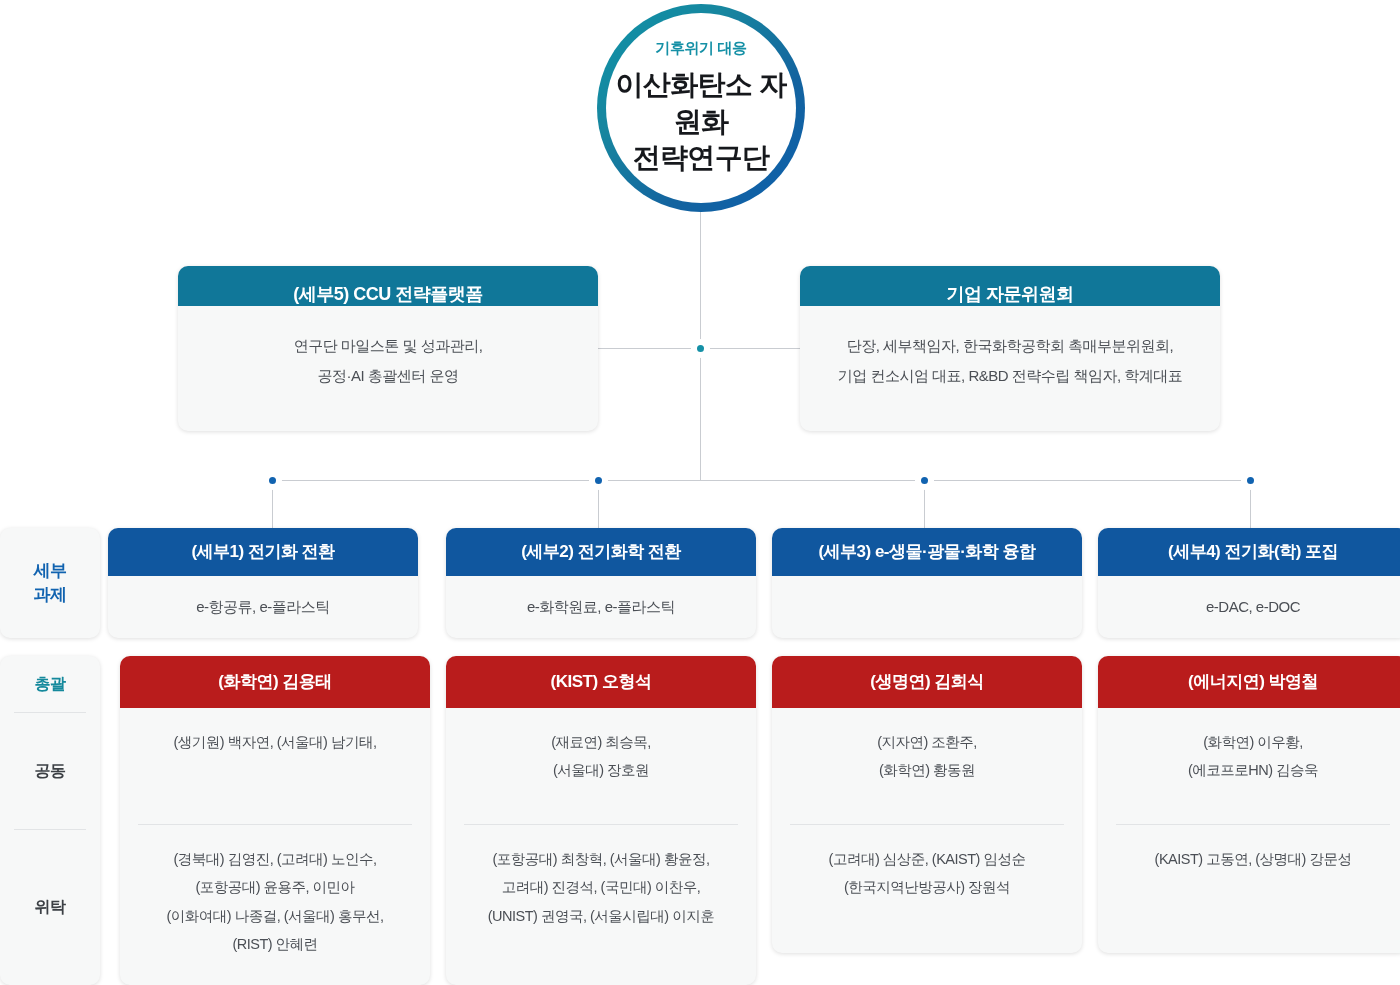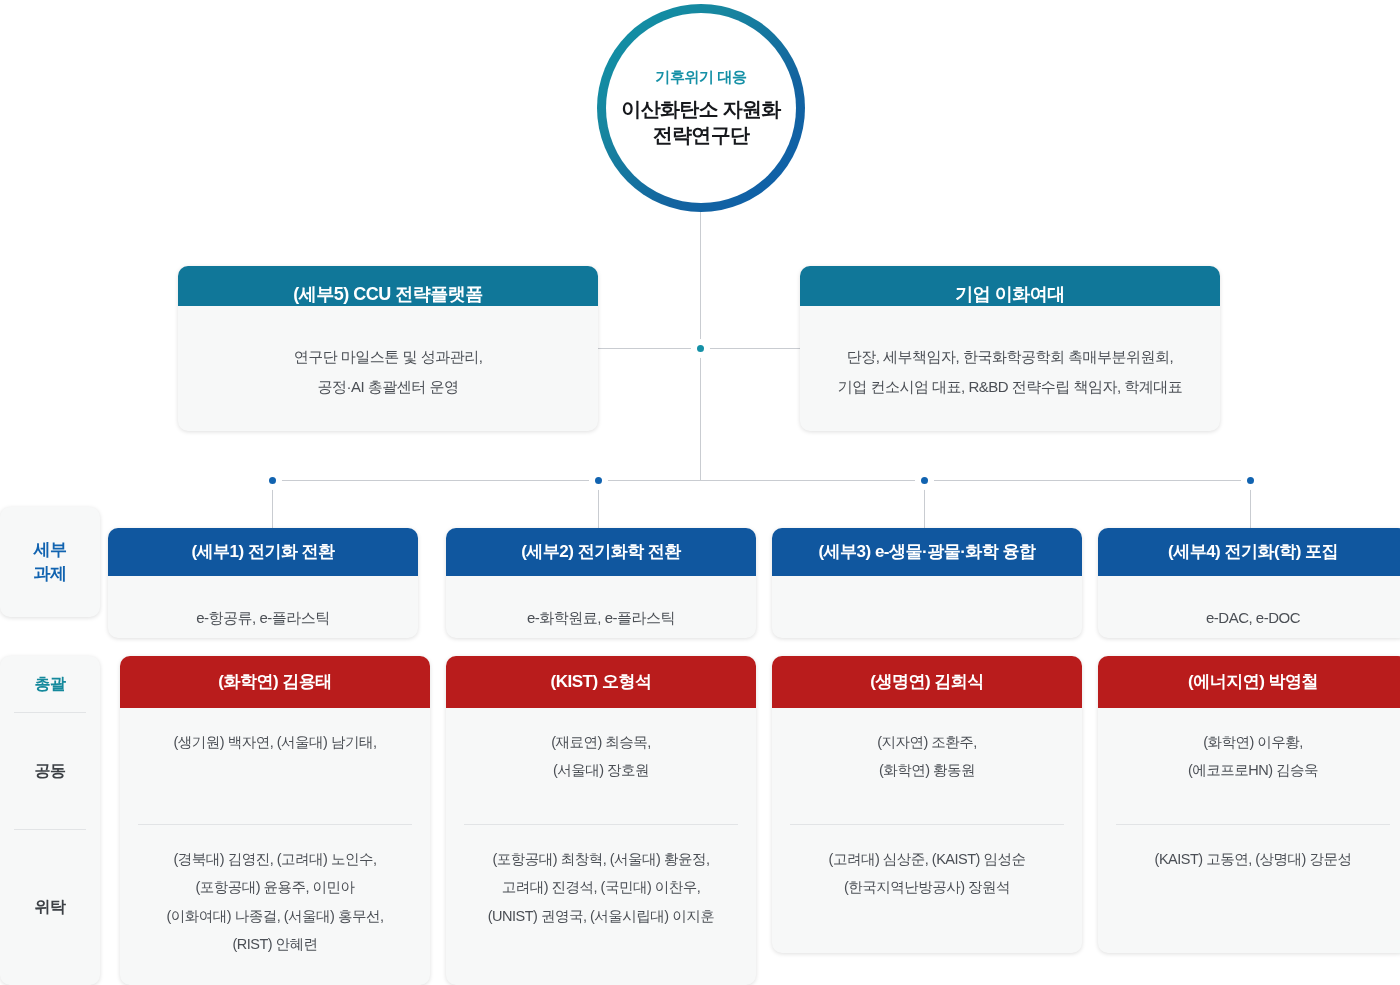--- a/index.html
+++ b/index.html
@@ -65,21 +65,21 @@
     box-sizing: border-box;
   }
   .root-eyebrow {
     font-size: 15px;
     font-weight: 700;
     color: #1590a6;
     letter-spacing: -0.4px;
     margin-bottom: 9px;
   }
   .root-title {
-    font-size: 20px;
+    font-size: 28px;
     font-weight: 700;
     color: #16181c;
     line-height: 1.32;
     text-align: center;
     letter-spacing: -0.7px;
   }
 
   
   .card {
     position: absolute;
@@ -92,21 +92,20 @@
   .card-head {
     text-align: center;
     font-weight: 700;
     color: #ffffff;
     letter-spacing: -0.5px;
   }
   .card-body {
     text-align: center;
     color: #4b4f55;
     letter-spacing: -0.5px;
-    margin-top: 11px;
   }
 
   
   .support-card { width: 420px; height: 165px; }
   .support-card .card-head {
     height: 40px;
     line-height: 56px;
     font-size: 18px;
     background: #107799;
   }
@@ -161,21 +160,21 @@
   .rail {
     position: absolute;
     left: 0;
     width: 100px;
     border-radius: 10px;
     background: #f7f8f8;
     box-shadow: 0 1px 4px rgba(0,0,0,0.13);
     box-sizing: border-box;
   }
   .rail-task {
-    top: 507px;
+    top: 528px;
     height: 110px;
     display: flex;
     align-items: center;
     justify-content: center;
   }
   .rail-task .rail-label {
     color: #1163b0;
     font-weight: 700;
     font-size: 17px;
     line-height: 1.42;
@@ -237,21 +236,21 @@
 
   <div class="card support-card" style="left:178px; top:266px;">
     <div class="card-head">(세부5) CCU 전략플랫폼</div>
     <div class="card-body">
       <div>연구단 마일스톤 및 성과관리,</div>
       <div>공정·AI 총괄센터 운영</div>
     </div>
   </div>
 
   <div class="card support-card" style="left:800px; top:266px;">
-    <div class="card-head">기업 이화여대</div>
+    <div class="card-head">기업 자문위원회</div>
     <div class="card-body">
       <div>단장, 세부책임자, 한국화학공학회 촉매부분위원회,</div>
       <div>기업 컨소시엄 대표, R&amp;BD 전략수립 책임자, 학계대표</div>
     </div>
   </div>
 
   <div class="rail rail-task">
     <div class="rail-label">
       <div>세부</div>
       <div>과제</div>

